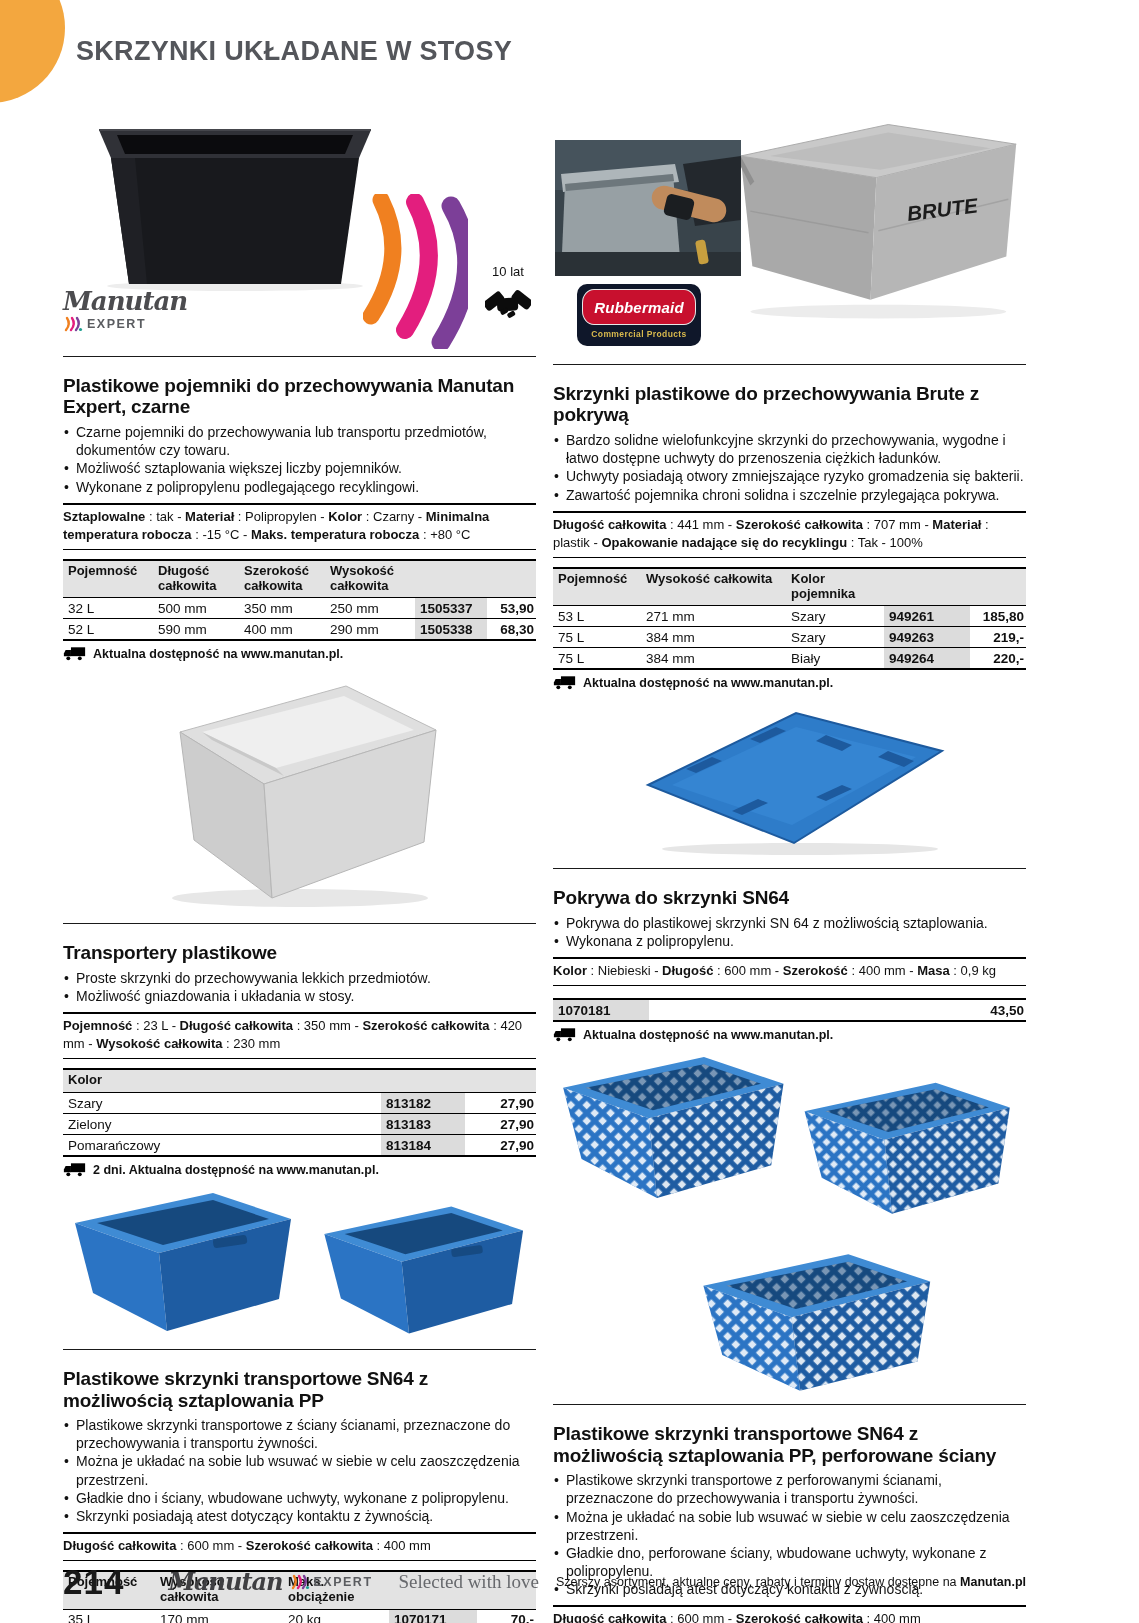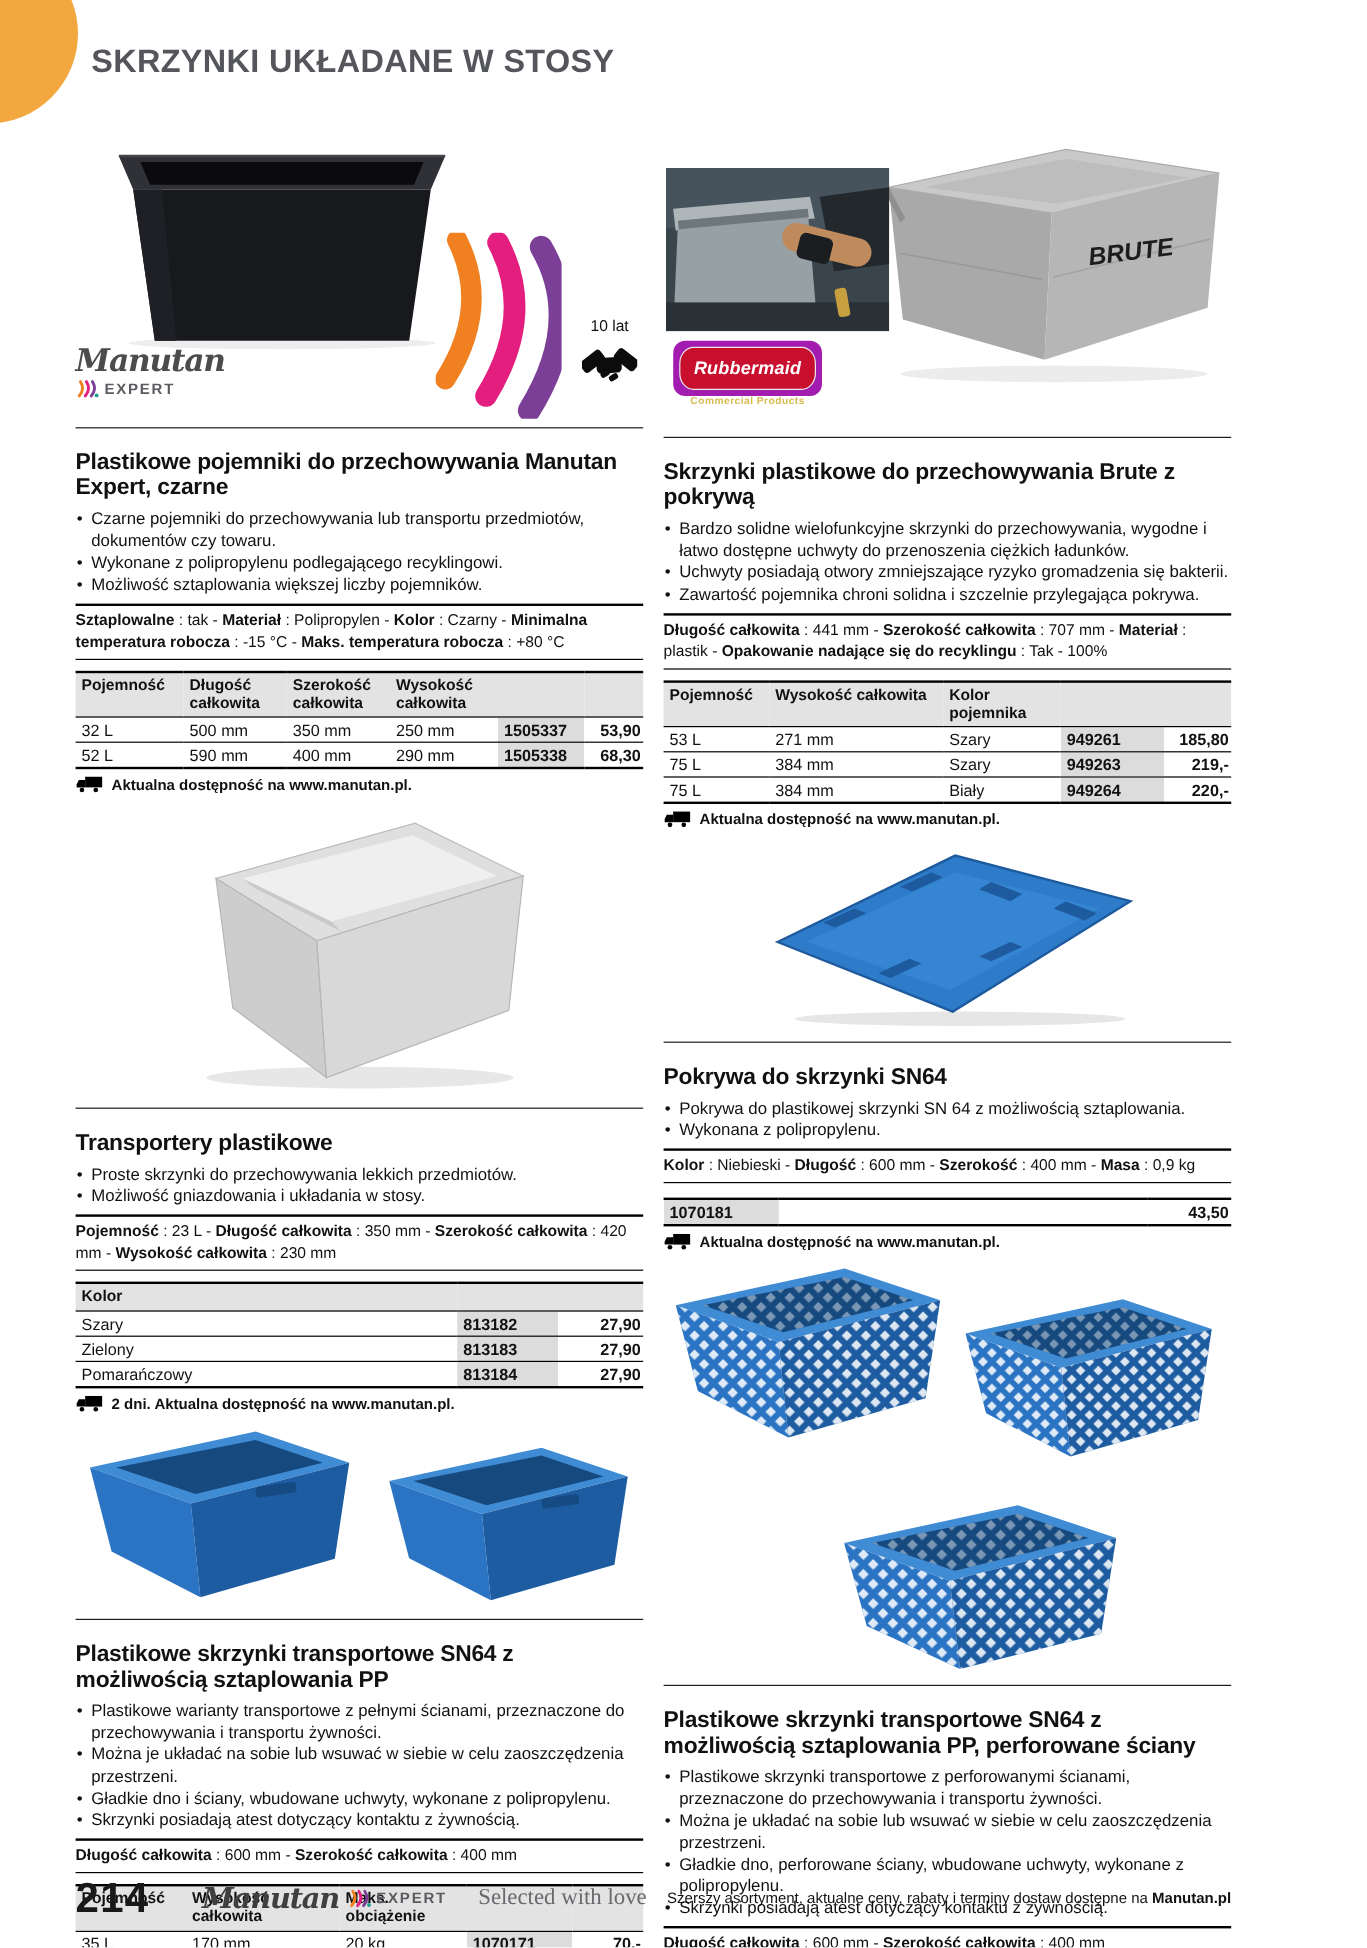--- a/index.html
+++ b/index.html
@@ -14,21 +14,21 @@
 
   
   .hero{position:relative;}
   .tenlat{position:absolute;right:0;top:152px;width:56px;text-align:center;font-size:13px;}
   .brandlogo{position:absolute;left:0;top:176px;}
   .script{font-family:"DejaVu Serif",serif;font-style:italic;font-weight:bold;font-size:26px;
           color:#4c4c4f;letter-spacing:-1px;line-height:1;}
   .brand-row{display:flex;align-items:center;gap:4px;margin-top:2px;}
   .expert{font-size:12.5px;font-weight:bold;color:#5a5c60;letter-spacing:1.5px;}
 
-  .rm{position:absolute;left:8px;top:172px;width:124px;height:46px;background:#a21caf;
+  .rm{position:absolute;left:24px;top:172px;width:124px;height:62px;background:#0f172a;
       border-radius:10px;box-sizing:border-box;padding:5px 5px 2px;text-align:center;}
   .rm-red{background:#C8102E;border-radius:12px/14px;height:34px;display:flex;align-items:center;
       justify-content:center;border:1px solid #e8e8e8;}
   .rm-red span{color:#fff;font-weight:bold;font-style:italic;font-size:15px;letter-spacing:.2px;}
   .rm-sub{color:#D8B94D;font-size:8.5px;font-weight:bold;margin-top:4px;letter-spacing:.4px;}
 
   
   .product{border-top:1px solid #1a1a1a;padding-top:17px;margin-top:6px;}
   .ptitle{font-size:19px;font-weight:bold;margin:1px 0 5px;line-height:1.13;letter-spacing:-.2px;}
   .bullets{list-style:none;margin:0 0 7px;padding:0;font-size:14px;line-height:1.3;}
@@ -107,22 +107,22 @@
           </svg>
           <span class="expert">EXPERT</span>
         </div>
       </div>
     </div>
 
     <section class="product">
       <h2 class="ptitle">Plastikowe pojemniki do przechowywania Manutan Expert, czarne</h2>
       <ul class="bullets">
         <li>Czarne pojemniki do przechowywania lub transportu przedmiotów, dokumentów czy towaru.</li>
+        <li>Możliwość sztaplowania większej liczby pojemników.</li>
         <li>Wykonane z polipropylenu podlegającego recyklingowi.</li>
-        <li>Możliwość sztaplowania większej liczby pojemników.</li>
       </ul>
       <div class="specline">
         <span class="pair"><b>Sztaplowalne</b><span class="v">tak</span></span><span class="pair"><b>Materiał</b><span class="v">Polipropylen</span></span><span class="pair"><b>Kolor</b><span class="v">Czarny</span></span><span class="pair"><b>Minimalna temperatura robocza</b><span class="v">-15 °C</span></span><span class="pair"><b>Maks. temperatura robocza</b><span class="v">+80 °C</span></span>
       </div>
       <table class="spec-table">
         <colgroup>
             <col style="width:90px">
             <col style="width:86px">
             <col style="width:86px">
             <col style="width:90px">
@@ -246,21 +246,21 @@
           <polygon points="8,36 92,66 100,144 26,106" fill="#2B74C4"></polygon>
           <polygon points="92,66 224,32 212,112 100,144" fill="#1E5CA2"></polygon>
           <rect x="146" y="50" width="34" height="9" rx="3" fill="#164A82" transform="rotate(-8 163 54)"></rect>
         </g>
       </svg>
     </figure>
 
     <section class="product">
       <h2 class="ptitle">Plastikowe skrzynki transportowe SN64 z możliwością sztaplowania PP</h2>
       <ul class="bullets">
-        <li>Plastikowe warianty transportowe z pełnymi ścianami, przeznaczone do przechowywania i transportu żywności.</li>
+        <li>Plastikowe skrzynki transportowe z ściany ścianami, przeznaczone do przechowywania i transportu żywności.</li>
         <li>Można je układać na sobie lub wsuwać w siebie w celu zaoszczędzenia przestrzeni.</li>
         <li>Gładkie dno i ściany, wbudowane uchwyty, wykonane z polipropylenu.</li>
         <li>Skrzynki posiadają atest dotyczący kontaktu z żywnością.</li>
       </ul>
       <div class="specline">
         <span class="pair"><b>Długość całkowita</b><span class="v">600 mm</span></span><span class="pair"><b>Szerokość całkowita</b><span class="v">400 mm</span></span>
       </div>
       <table class="spec-table">
         <colgroup>
             <col style="width:92px">

